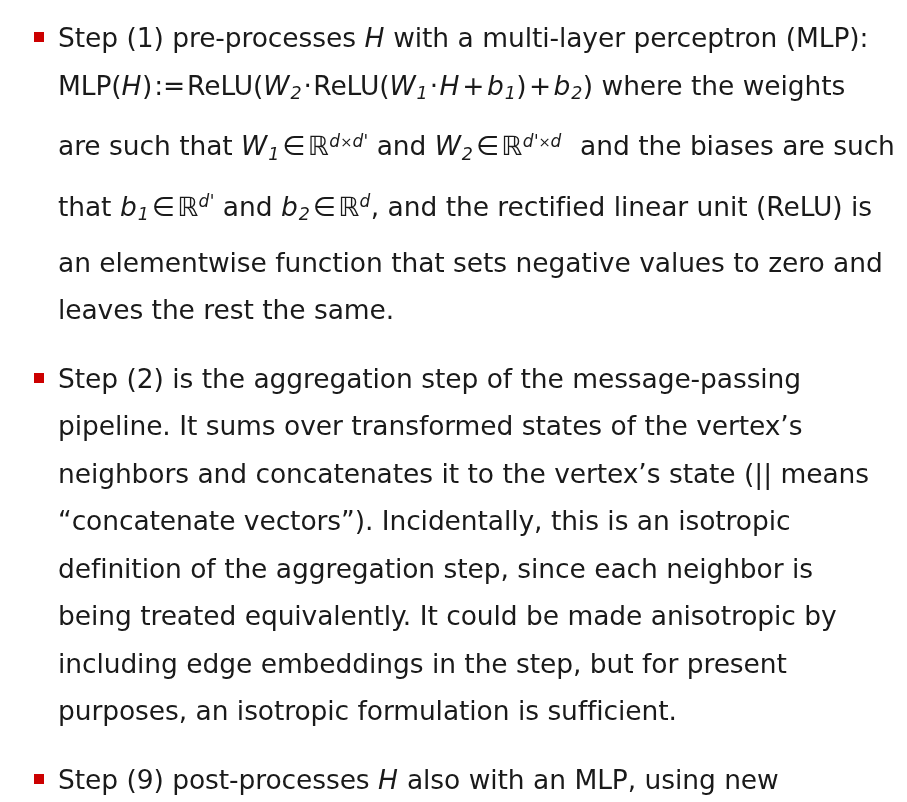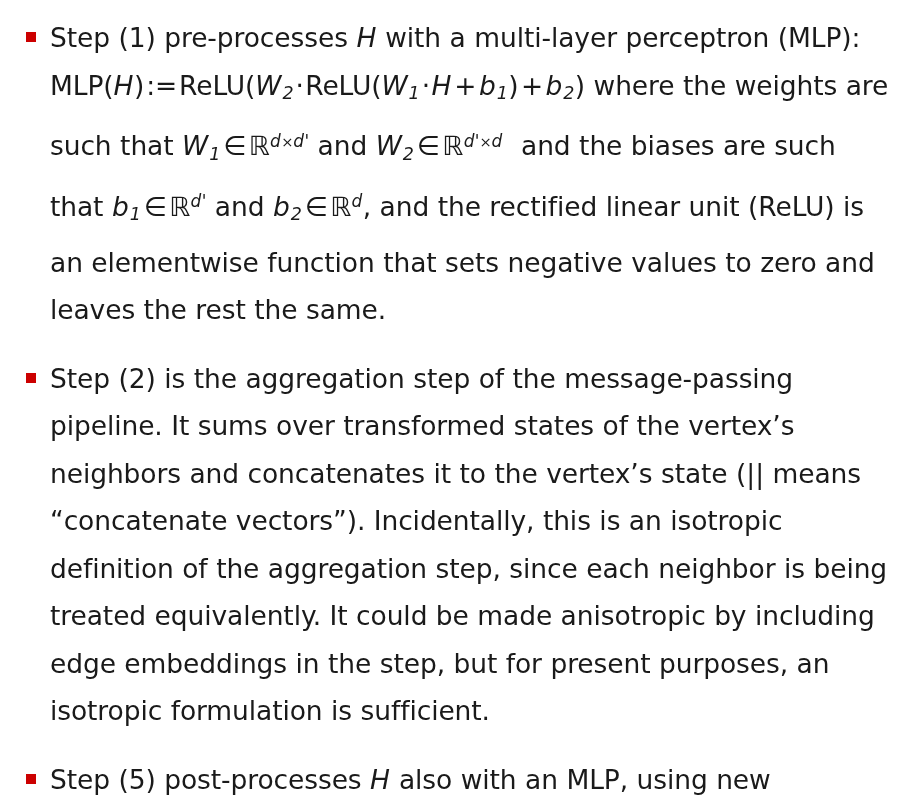--- a/index.html
+++ b/index.html
@@ -15,21 +15,21 @@
     font-family: "DejaVu Sans", "Liberation Sans", sans-serif;
     color: #1a1a1a;
     -webkit-font-smoothing: antialiased;
   }
 
   #doc {
     position: relative;
     width: 907px;
     height: 608px;
     box-sizing: border-box;
-    padding: 14px 12px 0 12px;
+    padding: 14px 12px 0 20px;
     border-radius: 17px;
   }
 
   .bullet-block {
     position: relative;
     padding-left: 38px;
     margin: 0 0 21px 0;
     font-size: 26.5px;
     line-height: 47.5px;
     letter-spacing: -0.1px;
@@ -92,16 +92,16 @@
     <span class="para-text"><span>Step (1) pre-processes </span><span class="mi">H</span><span> with a multi-layer perceptron (MLP): </span><span class="mo">MLP</span><span class="mo">(</span><span class="mi">H</span><span class="mo">)</span><span class="assign">:=</span><span class="mo">ReLU</span><span class="mo">(</span><span class="mi">W</span><span class="sub">2</span><span class="cdot">·</span><span class="mo">ReLU</span><span class="mo">(</span><span class="mi">W</span><span class="sub">1</span><span class="cdot">·</span><span class="mi">H</span><span class="plus">+</span><span class="mi">b</span><span class="sub">1</span><span class="mo">)</span><span class="plus">+</span><span class="mi">b</span><span class="sub">2</span><span class="mo">)</span><span> where the weights are such that </span><span class="mi">W</span><span class="sub">1</span><span class="isin">∈</span><span class="bbR">ℝ</span><span class="sup"><span class="mi">d</span><span class="times">×</span><span class="mi">d</span><span class="prime">'</span></span><span> and </span><span class="mi">W</span><span class="sub">2</span><span class="isin">∈</span><span class="bbR">ℝ</span><span class="sup"><span class="mi">d</span><span class="prime">'</span><span class="times">×</span><span class="mi">d</span></span><span class="nbsp-thin">&nbsp;</span><span> and the biases are such that </span><span class="mi">b</span><span class="sub">1</span><span class="isin">∈</span><span class="bbR">ℝ</span><span class="sup"><span class="mi">d</span><span class="prime">'</span></span><span> and </span><span class="mi">b</span><span class="sub">2</span><span class="isin">∈</span><span class="bbR">ℝ</span><span class="sup"><span class="mi">d</span></span><span>, and the rectified linear unit (ReLU) is an elementwise function that sets negative values to zero and leaves the rest the same.</span></span>
   </p>
 
   <p class="bullet-block">
     <span class="bullet-marker"></span>
     <span class="para-text"><span>Step (2) is the </span><span class="emph">aggregation</span><span> step of the message-passing pipeline. It sums over transformed states of the vertex’s neighbors and concatenates it to the vertex’s state (|| means “concatenate vectors”). Incidentally, this is an isotropic definition of the aggregation step, since each neighbor is being treated equivalently. It could be made anisotropic by including edge embeddings in the step, but for present purposes, an isotropic formulation is sufficient.</span></span>
   </p>
 
   <p class="bullet-block">
     <span class="bullet-marker"></span>
-    <span class="para-text"><span>Step (5) post-processes </span><span class="mi">H</span><span> also with an MLP, using new learnable parameters, but for this step, </span></span>
+    <span class="para-text"><span>Step (9) post-processes </span><span class="mi">H</span><span> also with an MLP, using new learnable parameters, but for this step, </span></span>
   </p>
 
 </div>
 
 </body></html>

